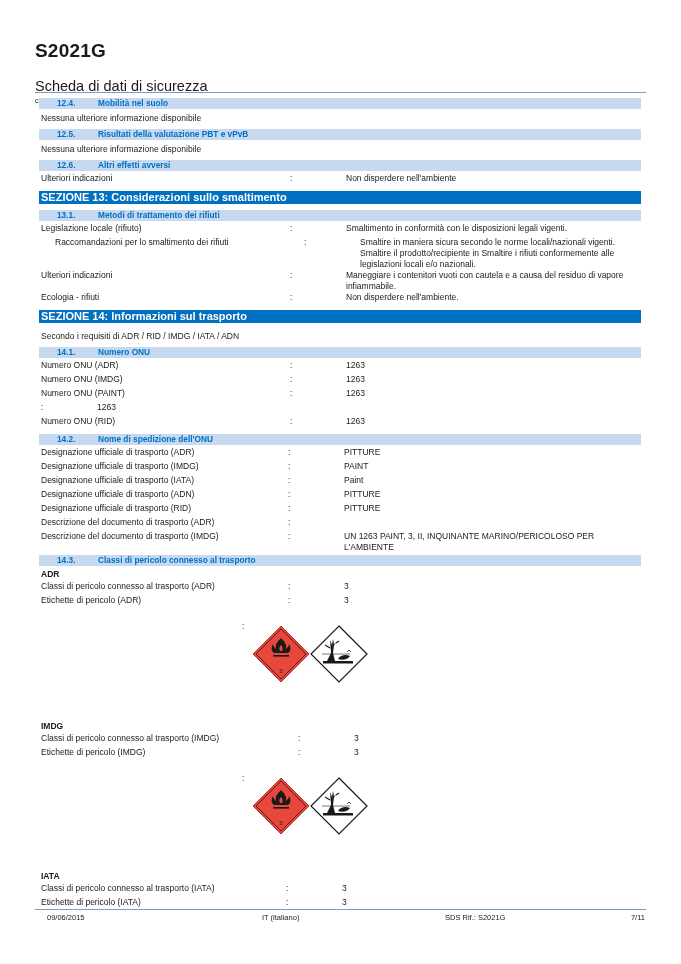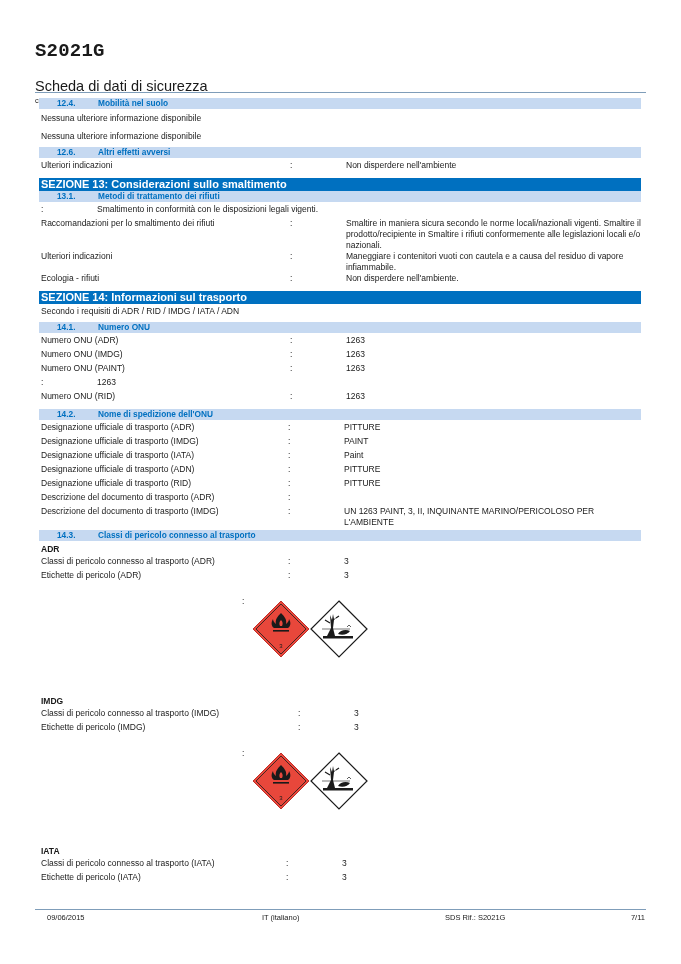--- a/index.html
+++ b/index.html
@@ -1,34 +1,34 @@
 <!DOCTYPE html>
 <html><head>
 <meta charset="utf-8">
 <style>
   html, body { margin: 0; padding: 0; background: #ffffff; }
   body {
     width: 681px; height: 964px; position: relative; overflow: hidden;
     font-family: "Liberation Sans", sans-serif; color: #1a1a1a;
   }
   .page-header { position: absolute; left: 35px; top: 40px; width: 611px; }
-  .doc-title { font-size: 19px; font-weight: bold; line-height: 22px; letter-spacing: 0.2px; font-family: Liberation Mono, monospace; }
+  .doc-title { font-size: 19px; font-weight: bold; line-height: 22px; letter-spacing: 0.2px; }
   .doc-subtitle { font-size: 14.5px; line-height: 17px; margin-top: 16px; }
   .doc-reg { font-size: 7.5px; line-height: 10px; margin-top: 1px; }
   .header-rule { position: absolute; left: 35px; top: 92px; width: 611px; height: 1px; background: #7f9db9; }
 
   .content { position: absolute; left: 39px; top: 98px; width: 602px; font-size: 8.5px; }
   .sub-bar {
     background: #c6d9f1; color: #0070c0; font-weight: bold; font-size: 8.3px;
     height: 11px; line-height: 11px; padding-left: 18px; display: flex; margin-bottom: 2px;
   }
   .sub-bar .num { width: 41px; }
   .sec-bar {
     background: #0070c0; color: #ffffff; font-weight: bold; font-size: 11px;
-    height: 13px; line-height: 13px; padding-left: 2px; margin-bottom: 0;
+    height: 13px; line-height: 13px; padding-left: 2px; margin-bottom: 6px;
   }
   .plain { height: 14px; line-height: 14px; padding-left: 2px; }
   .row { display: flex; line-height: 11px; min-height: 14px; padding-left: 2px; gap: 46px; }
   .row .label { flex: 0 0 auto; }
   .row .colon { flex: 0 0 10px; }
   .row .val { flex: 1 1 auto; }
   .row.w13 .label { width: 203px; }
   .row.w14a .label { width: 203px; }
   .row.w14b .label { width: 201px; }
   .row.w14c .label { width: 201px; }
@@ -58,44 +58,49 @@
 
 <div class="content">
 
   <div class="sub-bar">
     <span class="num">12.4.</span>
     <span>Mobilità nel suolo</span>
   </div>
   <div class="plain">Nessuna ulteriore informazione disponibile</div>
   <div class="gap-s"></div>
 
+  <div class="sub-bar">
+    <span class="num">12.5.</span>
+    <span>Risultati della valutazione PBT e vPvB</span>
+  </div>
   <div class="plain">Nessuna ulteriore informazione disponibile</div>
   <div class="gap-s"></div>
 
   <div class="sub-bar">
     <span class="num">12.6.</span>
     <span>Altri effetti avversi</span>
   </div>
   <div class="row w13">
     <span class="label">Ulteriori indicazioni</span>
     <span class="colon">:</span>
     <span class="val">Non disperdere nell'ambiente</span>
   </div>
   <div class="gap-s"></div>
 
   <div class="sec-bar">SEZIONE 13: Considerazioni sullo smaltimento</div>
   <div class="sub-bar">
     <span class="num">13.1.</span>
     <span>Metodi di trattamento dei rifiuti</span>
   </div>
   <div class="row w13">
+    <span class="label">Legislazione locale (rifiuto)</span>
     <span class="colon">:</span>
     <span class="val">Smaltimento in conformità con le disposizioni legali vigenti.</span>
   </div>
-  <div class="row w13" style="min-height:25px;">
+  <div class="row w13" style="min-height:25px;margin-left:14px;">
     <span class="label">Raccomandazioni per lo smaltimento dei rifiuti</span>
     <span class="colon">:</span>
     <span class="val">Smaltire in maniera sicura secondo le norme locali/nazionali vigenti. Smaltire il prodotto/recipiente in Smaltire i rifiuti conformemente alle legislazioni locali e/o nazionali.</span>
   </div>
   <div class="row w13">
     <span class="label">Ulteriori indicazioni</span>
     <span class="colon">:</span>
     <span class="val">Maneggiare i contenitori vuoti con cautela e a causa del residuo di vapore infiammabile.</span>
   </div>
   <div class="row w13">

